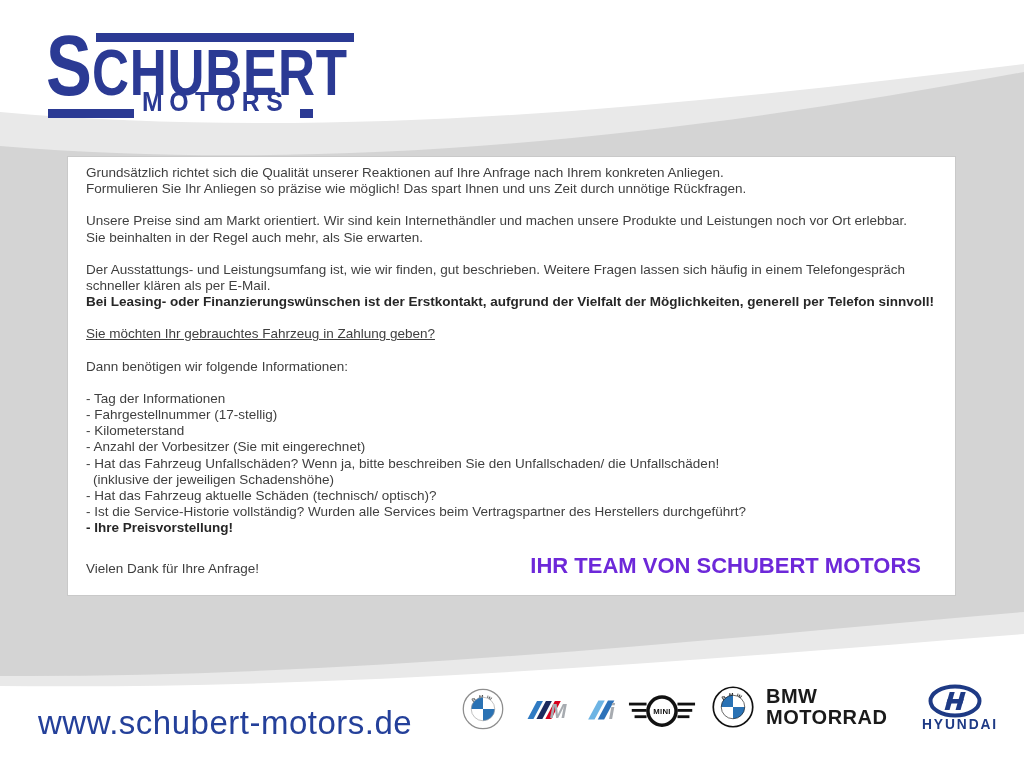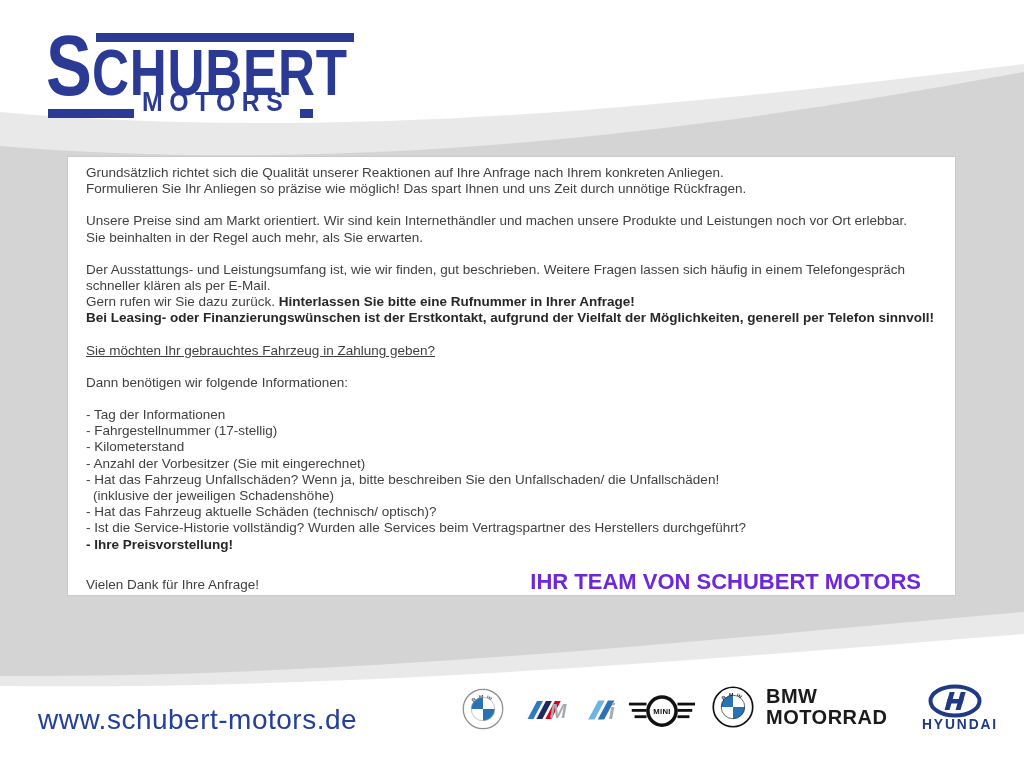--- a/index.html
+++ b/index.html
@@ -25,21 +25,21 @@
         padding:8px 30px 0 18px;color:#3f3f3f;font-size:13.5px;overflow:hidden;}
   .card .line{line-height:16.2px;white-space:nowrap;}
   .card .blk{margin:0 0 16px 0;}
   .b{font-weight:bold;color:#272727;}
   .u{text-decoration:underline;}
   .indent{padding-left:7px;}
   .card-footer{display:flex;justify-content:space-between;align-items:baseline;margin-top:0;gap:8px;}
   .team{font-size:22px;font-weight:bold;color:#6d28d9;letter-spacing:0;padding-right:4px;}
 
   
-  .website{position:absolute;left:38px;top:704px;font-size:28px;color:#24409a;z-index:1;letter-spacing:.5px;}
+  .website{position:absolute;left:38px;top:704px;font-size:33px;color:#24409a;z-index:1;letter-spacing:.5px;}
   .brand-logos{position:absolute;left:0;top:0;width:1024px;height:768px;z-index:1;pointer-events:none;}
   .brand-logos>*{position:absolute;}
   .motorrad-word{left:766px;top:686px;font-weight:bold;color:#1a1a1a;font-size:20px;line-height:21px;letter-spacing:.5px;}
   .hyundai-word{left:922px;top:716px;font-weight:bold;color:#1e3a85;font-size:14.5px;letter-spacing:2px;transform:scaleX(.95);transform-origin:left;}
 </style>
 </head>
 <body>
 
 <div id="stage">
 
@@ -67,21 +67,20 @@
       <div class="line">Grundsätzlich richtet sich die Qualität unserer Reaktionen auf Ihre Anfrage nach Ihrem konkreten Anliegen.</div>
       <div class="line">Formulieren Sie Ihr Anliegen so präzise wie möglich! Das spart Ihnen und uns Zeit durch unnötige Rückfragen.</div>
     </div>
     <div class="blk">
       <div class="line">Unsere Preise sind am Markt orientiert. Wir sind kein Internethändler und machen unsere Produkte und Leistungen noch vor Ort erlebbar.</div>
       <div class="line">Sie beinhalten in der Regel auch mehr, als Sie erwarten.</div>
     </div>
     <div class="blk">
       <div class="line">Der Ausstattungs- und Leistungsumfang ist, wie wir finden, gut beschrieben. Weitere Fragen lassen sich häufig in einem Telefongespräch</div>
       <div class="line">schneller klären als per E-Mail.</div>
-      <div class="line"><span>Gern rufen wir Sie dazu zurück. </span><span class="b">Hinterlassen Sie bitte eine Rufnummer in Ihrer Anfrage!</span></div>
       <div class="line b">Bei Leasing- oder Finanzierungswünschen ist der Erstkontakt, aufgrund der Vielfalt der Möglichkeiten, generell per Telefon sinnvoll!</div>
     </div>
     <div class="blk">
       <div class="line u">Sie möchten Ihr gebrauchtes Fahrzeug in Zahlung geben?</div>
     </div>
     <div class="blk">
       <div class="line">Dann benötigen wir folgende Informationen:</div>
     </div>
     <div class="blk">
       <div class="line">- Tag der Informationen</div>

